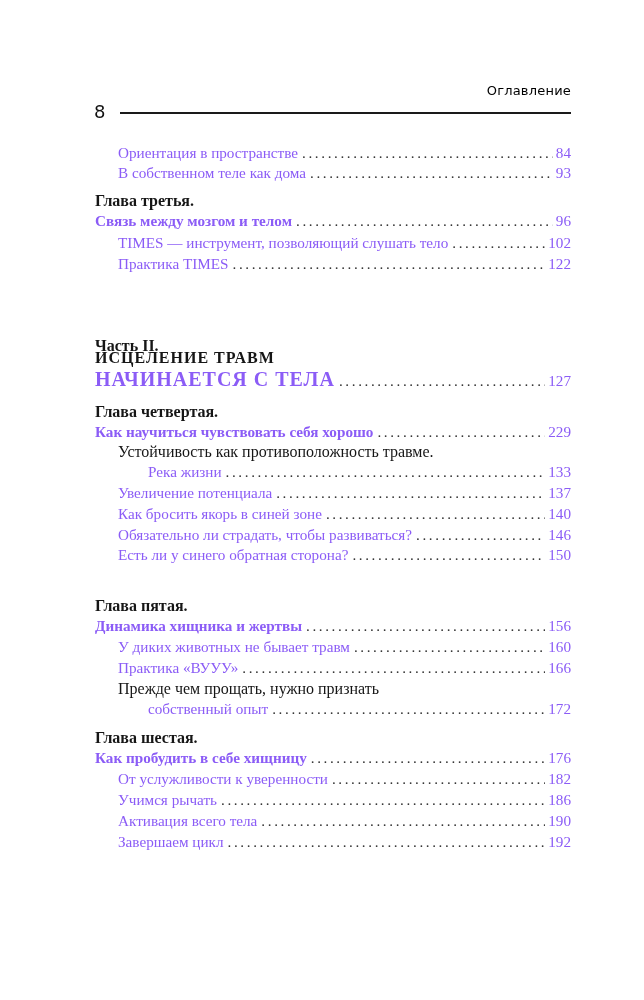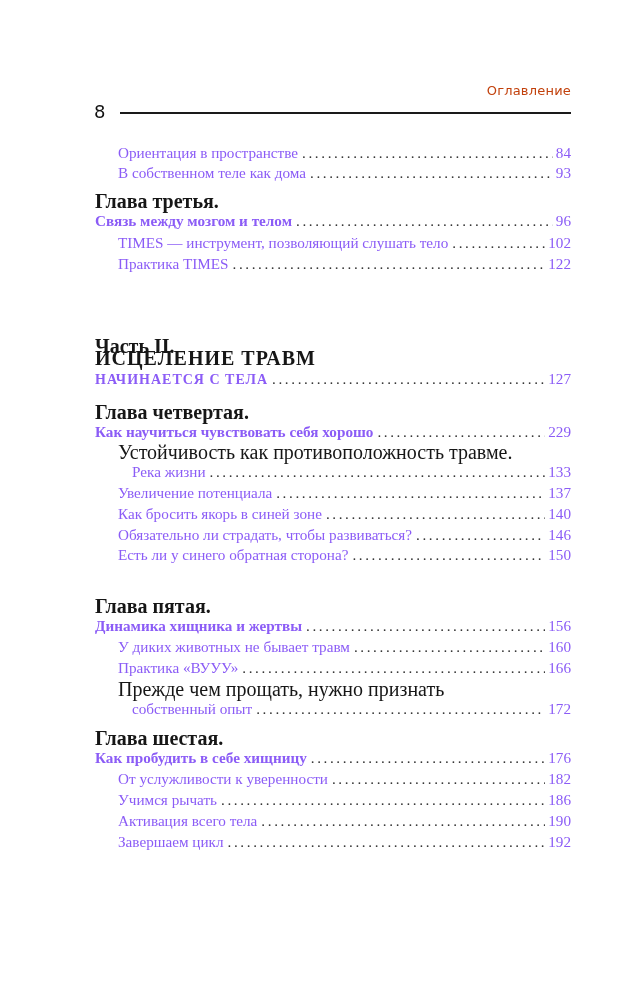--- a/index.html
+++ b/index.html
@@ -1,21 +1,21 @@
 <!DOCTYPE html>
 <html><head>
 <meta charset="utf-8">
 <style>
   html, body { margin: 0; padding: 0; background: #ffffff; }
   body { width: 644px; height: 1000px; position: relative; overflow: hidden; }
   .page { position: absolute; left: 0; top: 0; width: 644px; height: 1000px; background: #fff; }
 
   .running-head {
     position: absolute; right: 73px; top: 83px;
-    font-family: "DejaVu Sans", sans-serif; font-size: 13px; color: #c2410c;
+    font-family: "DejaVu Sans", sans-serif; font-size: 13px; color: #000000;
     letter-spacing: 0.2px;
   }
   .folio {
     position: absolute; left: 94px; top: 101px;
     font-family: "DejaVu Sans", sans-serif; font-size: 18px; color: #111;
   }
   .rule {
     position: absolute; left: 120px; right: 73px; top: 112px; height: 2px; background: #1a1a1a;
   }
 
@@ -31,28 +31,28 @@
     font-family: "Liberation Serif", serif; letter-spacing: 2.6px; color: #333;
   }
   .row .leader::before {
     content: ". . . . . . . . . . . . . . . . . . . . . . . . . . . . . . . . . . . . . . . . . . . . . . . . . . . . . . . . . . . . . . . . . . . . . . . . . . . . . . . . . . . . . . . . . . . . . . . . . . . . . .";
     letter-spacing: -0.6px;
   }
   .row .pg { flex: 0 0 auto; }
 
   .lvl0 { left: 95px; }
   .lvl1 { left: 118px; }
-  .lvl2 { left: 132px; justify-content: space-between; }
+  .lvl2 { left: 148px; justify-content: space-between; }
 
   .bold { font-weight: bold; }
-  .caps { font-weight: bold; font-size: 14px; letter-spacing: 1px; }
+  .caps { font-weight: bold; font-size: 20px; letter-spacing: 1px; }
 
   .label {
     position: absolute; height: 20px; line-height: 20px;
-    font-family: "Liberation Serif", serif; font-size: 20px; color: #161616; white-space: nowrap;
+    font-family: "Liberation Serif", serif; font-size: 16px; color: #161616; white-space: nowrap;
   }
 </style>
 </head>
 <body>
 
 <div class="page">
 
   <div class="running-head">Оглавление</div>
   <div class="folio">8</div>
   <div class="rule"></div>

